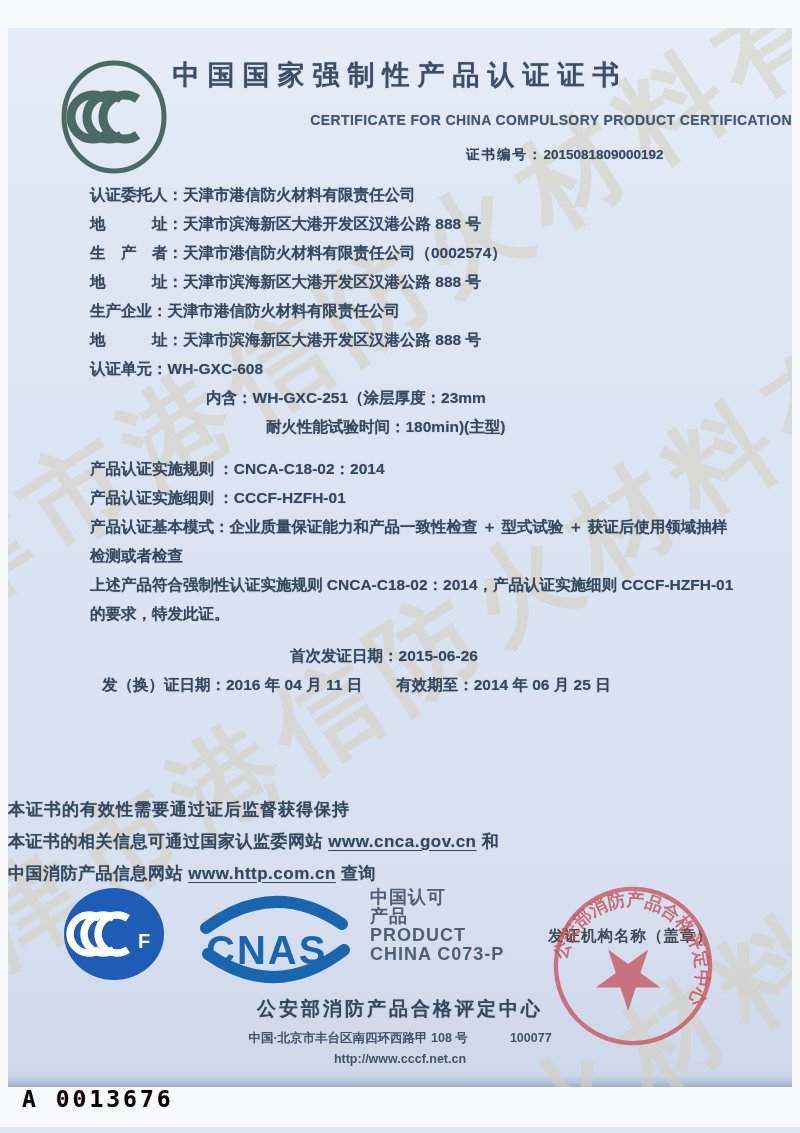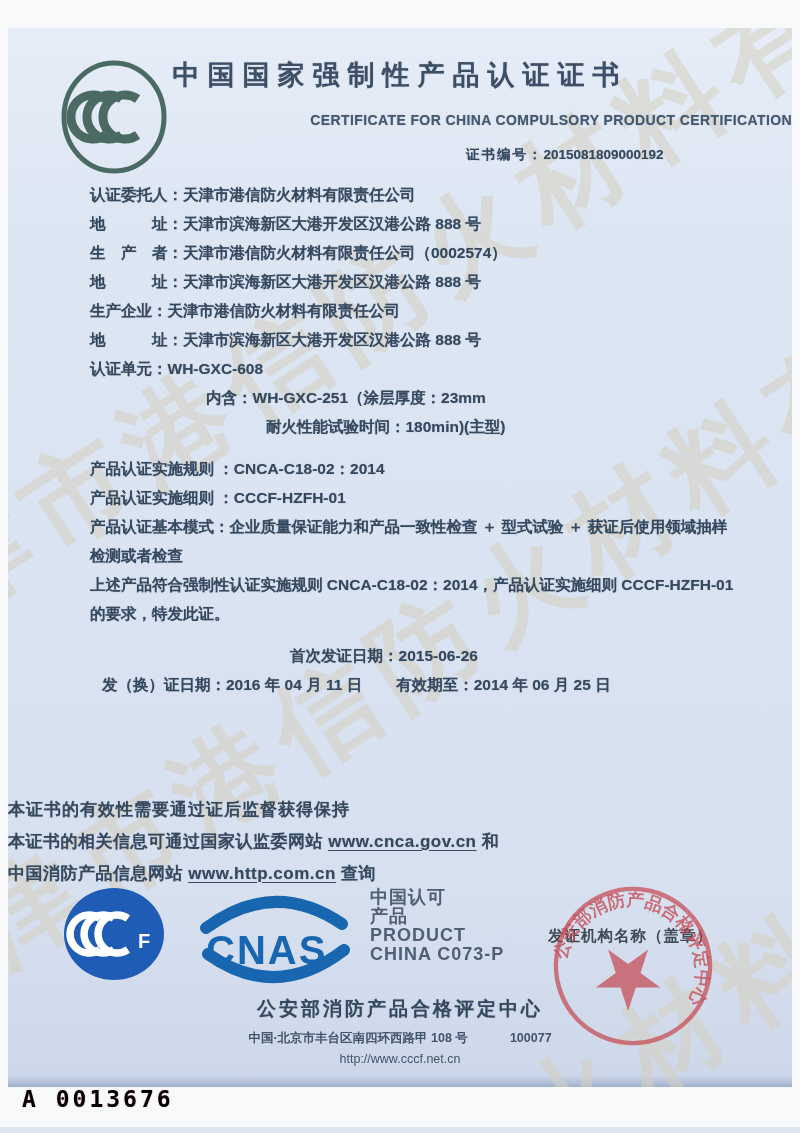--- a/index.html
+++ b/index.html
@@ -64,21 +64,21 @@
   .stamp-label{position:absolute;left:540px;top:898px;z-index:2;
     font-size:15.5px;font-weight:600;color:#3e4a54;letter-spacing:1px;}
   .stamp{position:absolute;left:535px;top:848px;z-index:3;transform:rotate(24deg);opacity:.85;}
   
   .org-name{position:absolute;left:0;right:0;top:968px;text-align:center;
     font-size:19px;font-weight:700;letter-spacing:3px;z-index:2;}
   .org-addr{position:absolute;left:0;right:0;top:1002px;text-align:center;
     font-size:12.5px;font-weight:600;color:#41546a;z-index:2;}
   .org-addr .pc{margin-left:42px;}
   .org-web{position:absolute;left:0;right:0;top:1024px;text-align:center;
-    font-size:12.5px;font-weight:400;color:#41546a;z-index:2;}
+    font-size:12.5px;font-weight:700;color:#41546a;z-index:2;}
   .org-web .url{text-decoration:none;}
   
   .serial{
     position:absolute;left:22px;top:1086px;z-index:2;
     font-family:"DejaVu Sans Mono","Liberation Mono",monospace;
     font-size:23px;font-weight:700;letter-spacing:3px;color:#000000;
     text-shadow:0 0 1px rgba(207,74,66,.6);
   }
   .bottom-strip{position:absolute;left:0;right:0;bottom:0;height:6px;background:#dde5f1;}
 </style>

